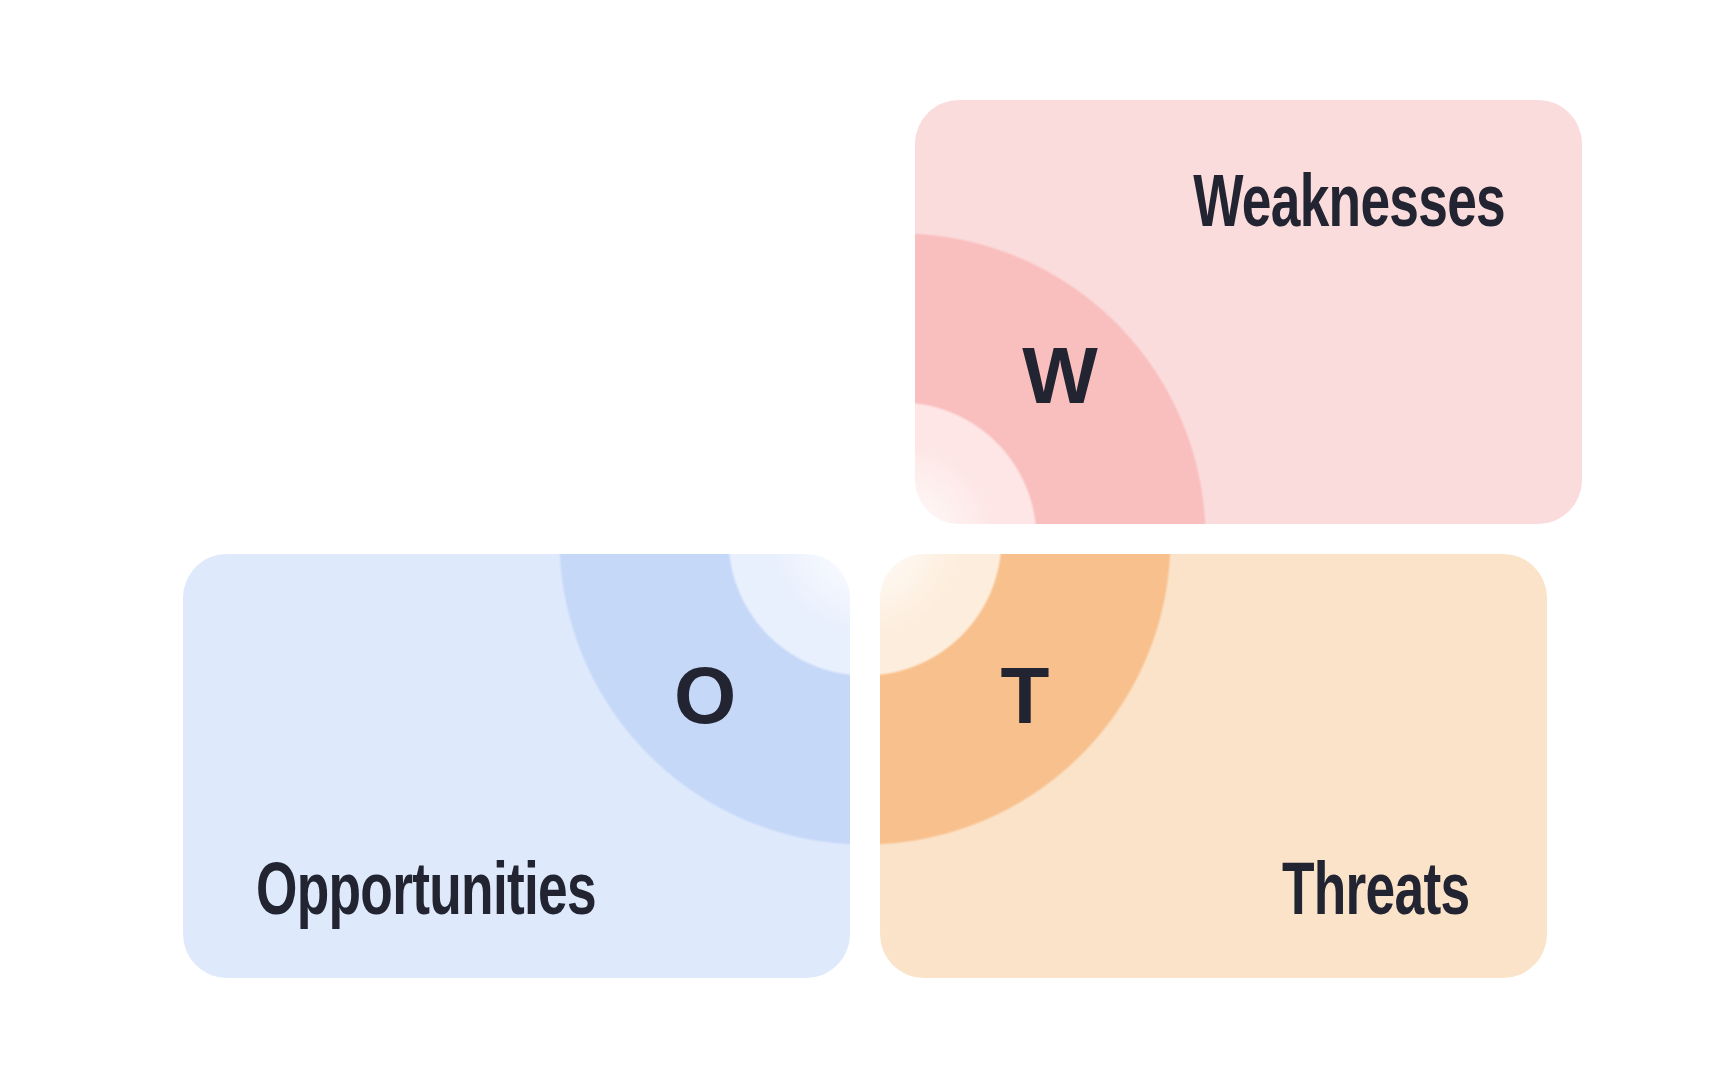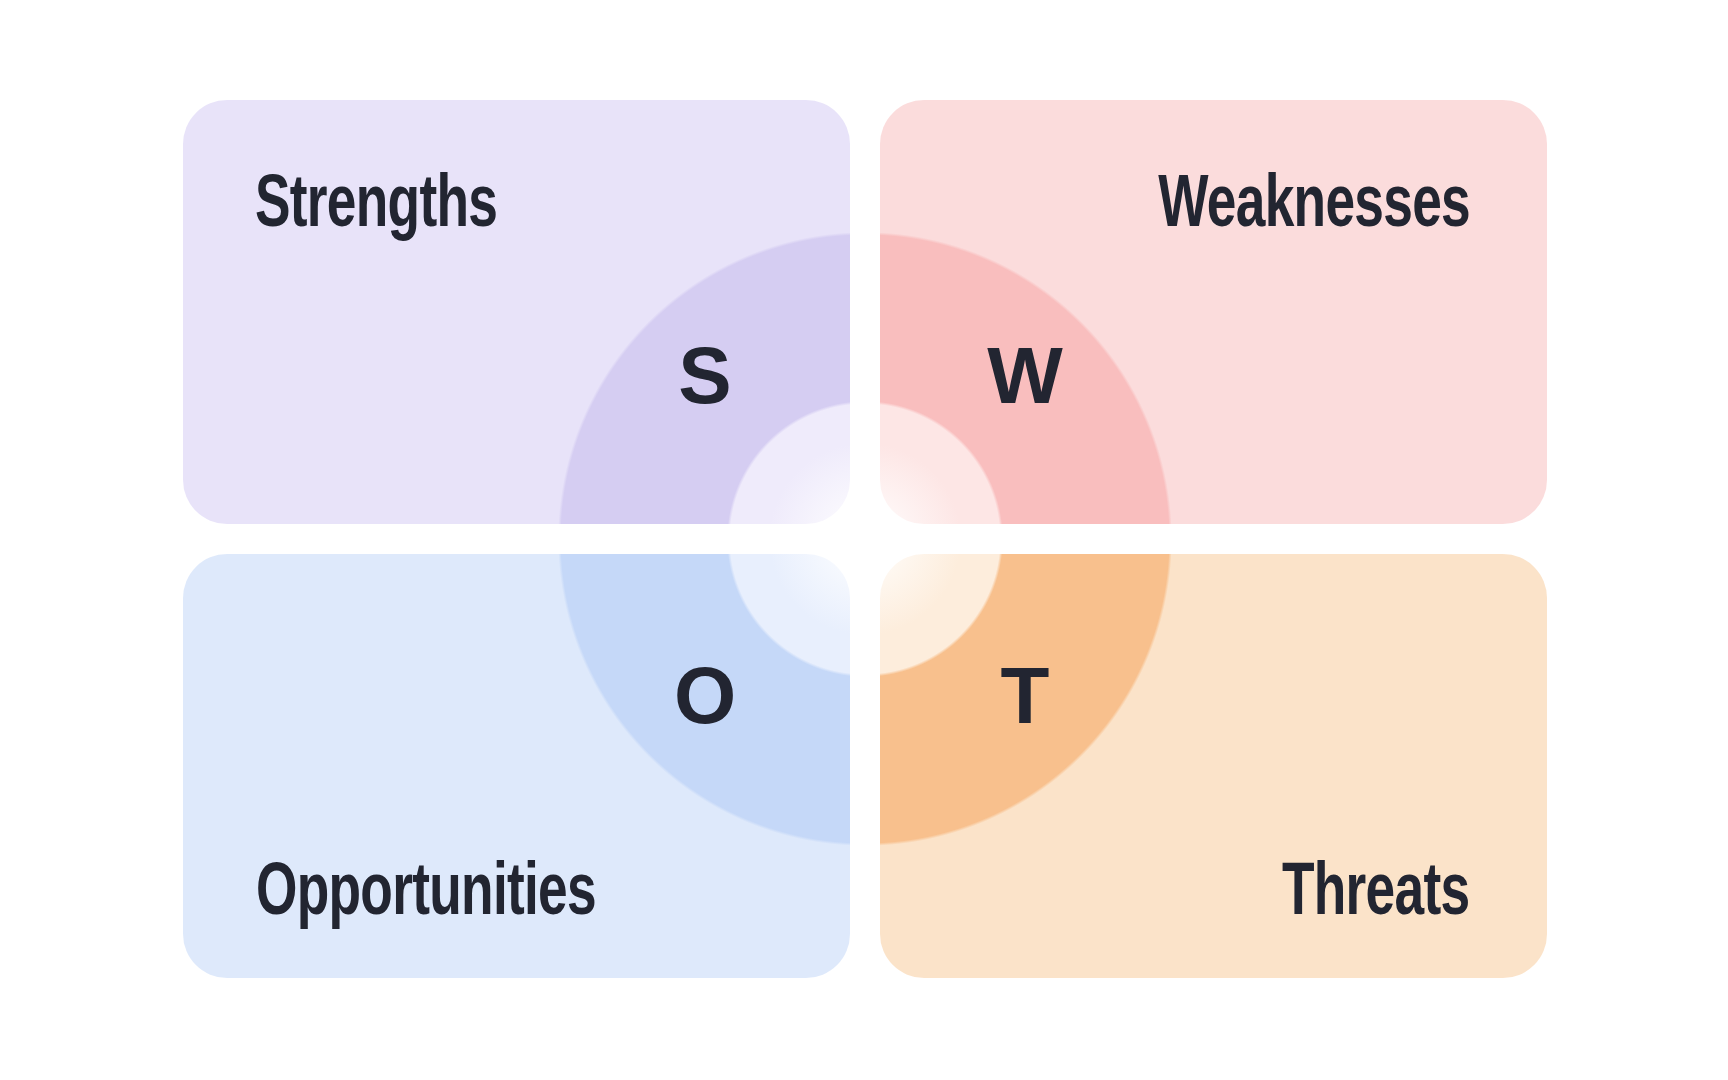--- a/index.html
+++ b/index.html
@@ -32,21 +32,21 @@
     background:
       radial-gradient(circle at var(--cx) var(--cy),
         #FFFFFF 0px,
         var(--hole) 96px,
         var(--hole) 135px,
         var(--ring) 138px,
         var(--ring) 304px,
         var(--base) 307px);
   }
   .quad-strengths     { left: 0px;   top: 0px;   --cx: 682px; --cy: 439px; }
-  .quad-weaknesses    { left: 697px; top: 0px;   --cx: -15px; --cy: 439px; }
+  .quad-weaknesses    { left: 732px; top: 0px;   --cx: -15px; --cy: 439px; }
   .quad-opportunities { left: 0px;   top: 454px; --cx: 682px; --cy: -15px; }
   .quad-threats       { left: 697px; top: 454px; --cx: -15px; --cy: -15px; }
 
   .label {
     position: absolute;
     font-size: 74px;
     line-height: 1.0;
     font-weight: 700;
     color: var(--ink, #222531);
     white-space: nowrap;
@@ -69,24 +69,20 @@
   .quad-weaknesses .letter    { left: 145px; top: 279px; }
   .quad-opportunities .letter { left: 522px; top: 145px; }
   .quad-threats .letter       { left: 145px; top: 145px; }
 </style>
 </head>
 <body>
 
 <div class="canvas" style="--page-bg: #FFFFFF; --ink: #222531;">
   <div class="grid">
 
-    <div class="quad quad-strengths" style="--base: #E8E3F9; --ring: #D5CDF2; --hole: #EFEBFB;">
-      <div class="label">Strengths</div>
-      <div class="letter">S</div>
-    </div>
 
     <div class="quad quad-weaknesses" style="--base: #FBDCDC; --ring: #F9BEBE; --hole: #FDE6E5;">
       <div class="label">Weaknesses</div>
       <div class="letter">W</div>
     </div>
 
     <div class="quad quad-opportunities" style="--base: #DEE9FB; --ring: #C5D8F8; --hole: #E8EFFD;">
       <div class="label">Opportunities</div>
       <div class="letter">O</div>
     </div>

